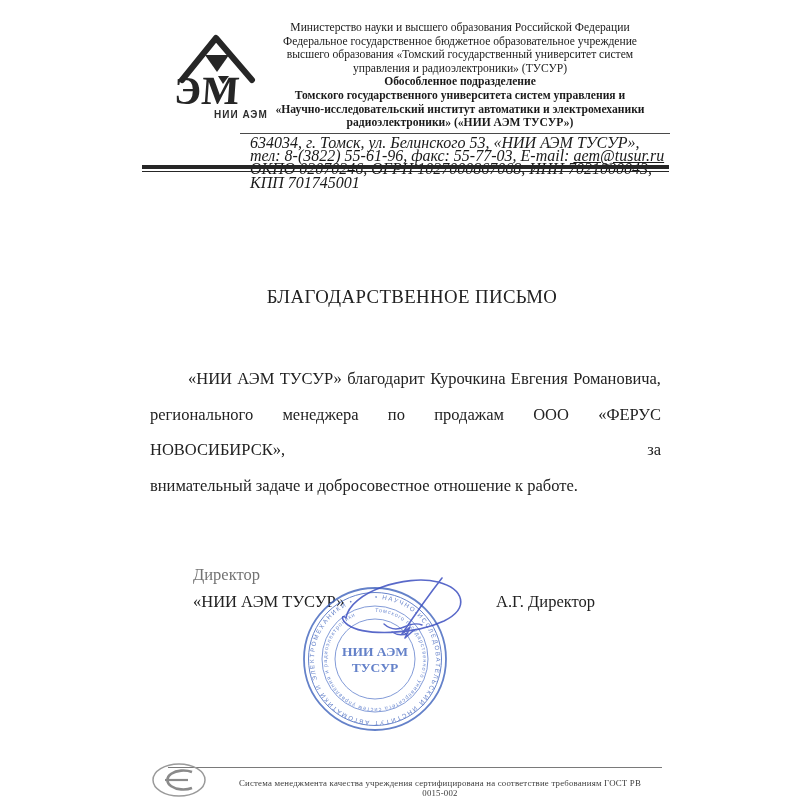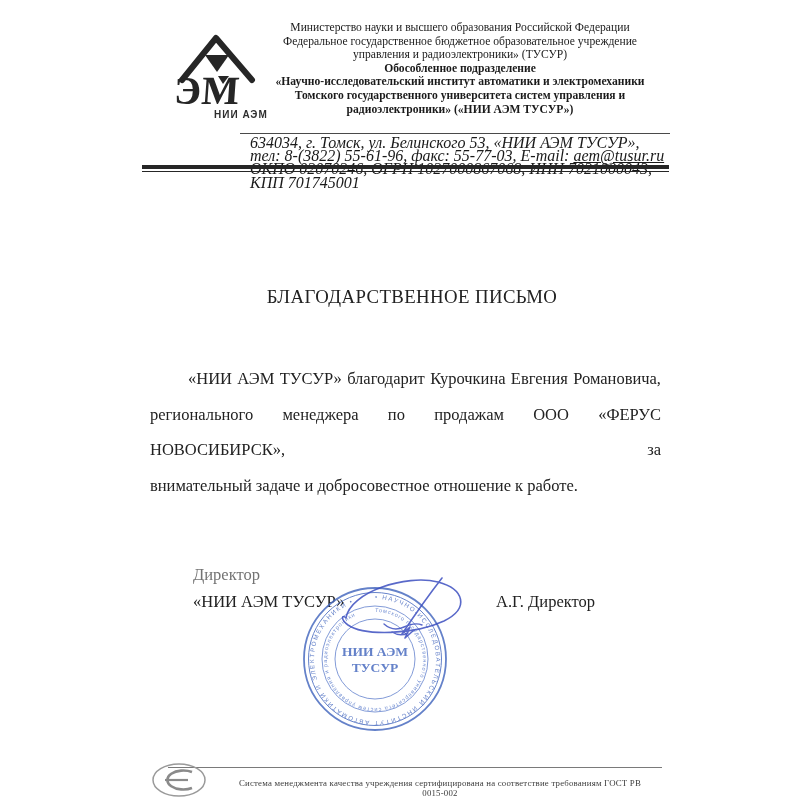--- a/index.html
+++ b/index.html
@@ -63,24 +63,25 @@
     <path d="M37 25 L61 25 L49 42 Z" fill="#262626"></path>
     <path d="M50 46 L61 46 L55 54 Z" fill="#262626"></path>
     <text x="6" y="74" font-family="Liberation Serif, serif" font-size="40" font-weight="bold" fill="#262626">Э</text>
     <text x="38" y="74" font-family="Liberation Serif, serif" font-size="40" font-weight="bold" fill="#262626" transform="skewX(-4)">М</text>
     <text x="46" y="88" font-family="Liberation Sans, sans-serif" font-size="10" font-weight="bold" letter-spacing="1" fill="#2e2e2e">НИИ АЭМ</text>
   </svg>
 
   <div class="head-text">
     <div>Министерство науки и высшего образования Российской Федерации</div>
     <div>Федеральное государственное бюджетное образовательное учреждение</div>
+    <div>высшего образования «Томский государственный университет систем</div>
     <div>управления и радиоэлектроники» (ТУСУР)</div>
     <div class="bold">Обособленное подразделение</div>
+    <div class="bold">Томского государственного университета систем управления и</div>
     <div class="bold">«Научно-исследовательский институт автоматики и электромеханики</div>
-    <div class="bold">Томского государственного университета систем управления и</div>
     <div class="bold">радиоэлектроники» («НИИ АЭМ ТУСУР»)</div>
   </div>
   <div class="head-underline"></div>
 
   <div class="contacts">
     <div>634034, г. Томск, ул. Белинского 53, «НИИ АЭМ ТУСУР»,</div>
     <div><span>тел: 8-(3822) 55-61-96, факс: 55-77-03, E-mail: </span><span class="email">aem@tusur.ru</span></div>
     <div>ОКПО 02070246, ОГРН 1027000867068, ИНН 7021000043, КПП 701745001</div>
   </div>
 

